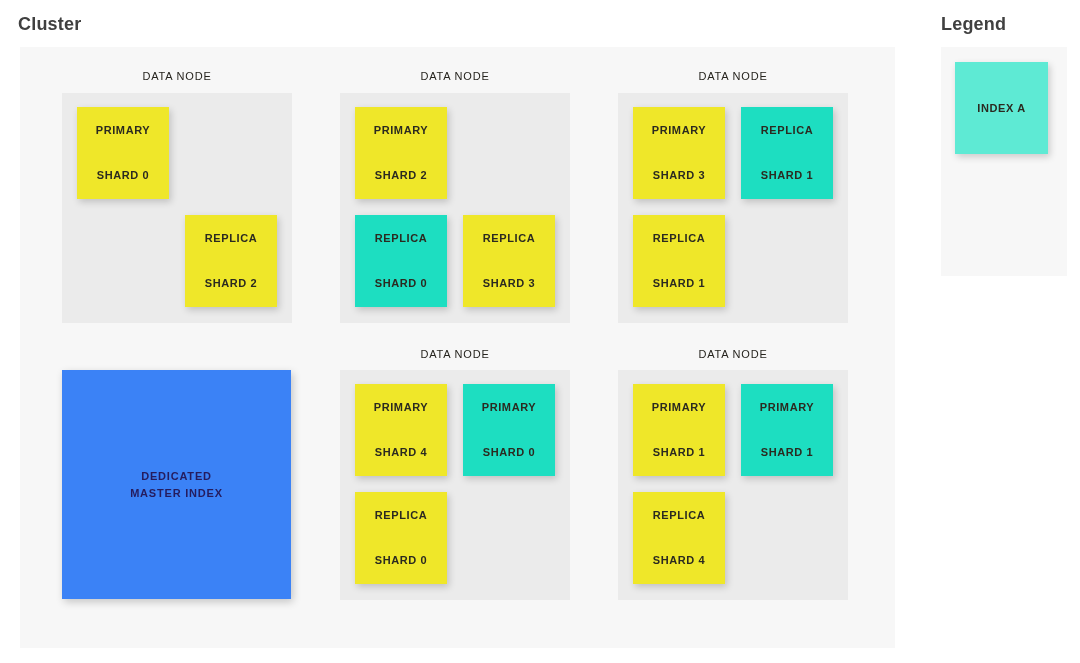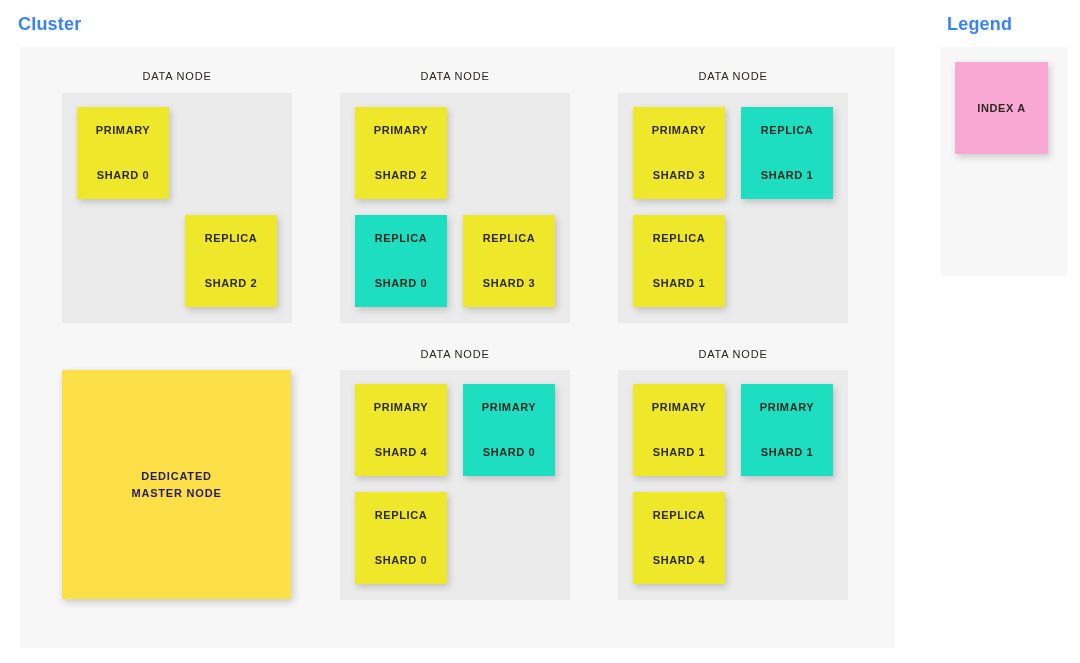--- a/index.html
+++ b/index.html
@@ -1,24 +1,24 @@
 <!DOCTYPE html>
 <html><head>
 <meta charset="utf-8">
 <style>
   html,body{margin:0;padding:0;background:#ffffff;}
   .page{
     position:relative;width:1080px;height:663px;overflow:hidden;
     font-family:"Liberation Sans","DejaVu Sans",sans-serif;background:#ffffff;
   }
   .title{
-    position:absolute;font-size:18px;font-weight:600;color:#3b82f6;letter-spacing:0.2px;
+    position:absolute;font-size:18px;font-weight:600;color:#404040;letter-spacing:0.2px;
   }
   .cluster-title{left:18px;top:14px;}
-  .legend-title{left:941px;top:14px;margin-left:6px;}
+  .legend-title{left:941px;top:14px;}
   .panel{position:absolute;background:#F7F7F7;}
   .cluster-panel{left:20px;top:47px;width:875px;height:601px;}
   .legend-panel{left:941px;top:47px;width:126px;height:229px;}
   .node-label{
     position:absolute;width:230px;text-align:center;
     font-size:11px;font-weight:normal;color:#26241E;letter-spacing:0.8px;
   }
   .node-box{position:absolute;width:230px;height:230px;background:#EBEBEB;}
   .shard{
     position:absolute;width:92px;height:92px;
@@ -113,23 +113,23 @@
         </div>
         <div class="shard" style="left: 123px; top: 14px; background: rgb(29, 222, 193);">
           <span>PRIMARY</span>
           <span>SHARD 1</span>
         </div>
         <div class="shard" style="left: 15px; top: 122px; background: rgb(239, 231, 41);">
           <span>REPLICA</span>
           <span>SHARD 4</span>
         </div>
       </div>
-      <div class="master-node" style="left: 42px; top: 323px; background: #fde047;">
+      <div class="master-node" style="left: 42px; top: 323px; background: #3b82f6;">
         <span>DEDICATED</span>
-        <span>MASTER NODE</span>
+        <span>MASTER INDEX</span>
       </div>
     </div>
   <div class="panel legend-panel" id="legend-panel">
-      <div class="legend-box" style="top: 15px; background: #f9a8d4; text-align: right;">
+      <div class="legend-box" style="top: 15px; background: #5eead4; text-align: right;">
         <span>INDEX A</span>
       </div>
     </div>
 </div>
 
 </body></html>

